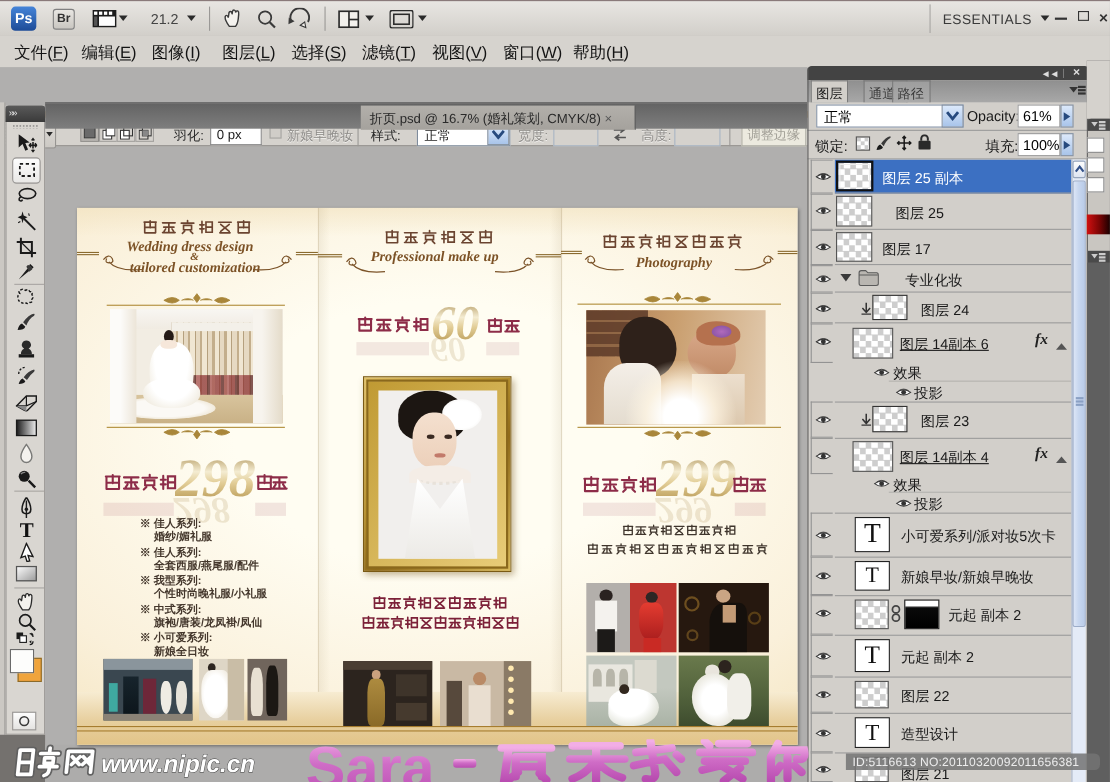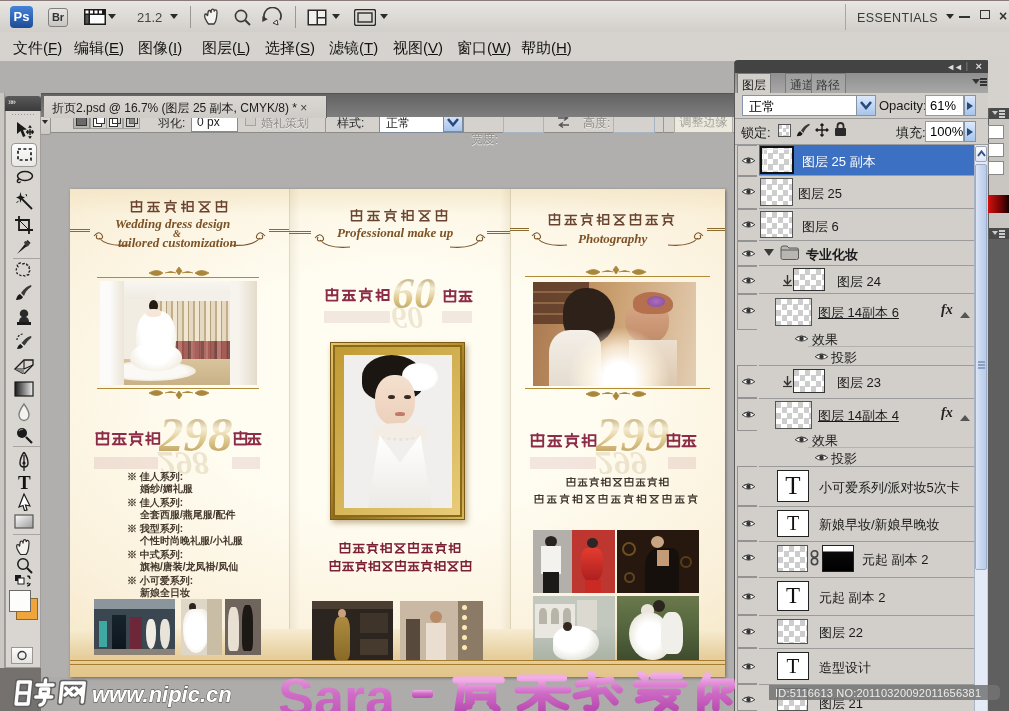--- a/index.html
+++ b/index.html
@@ -136,40 +136,40 @@
     </svg>
  <div style="position:absolute;left:123px;top:5px;width:17px;height:17px;border:1px solid #a3a19e;background:#d5d2cd;"></div>
  <svg style="position:absolute;left:126px;top:8px;" width="12" height="12">
       <rect x="0.5" y="3.5" width="8" height="8" fill="none" stroke="#333"></rect>
       <rect x="3.5" y="0.5" width="8" height="8" fill="none" stroke="#333"></rect>
       <rect x="3.5" y="3.5" width="5" height="5" fill="#888"></rect>
     </svg>
  <div class="obx" style="left:158px;top:8px;">羽化:</div>
  <div class="ipt" style="left:191px;top:5px;width:47px;height:20px;padding:2px 0 0 5px;">0 px</div>
  <div style="position:absolute;left:245px;top:8px;width:11px;height:11px;border:1px solid #a5a3a0;background:#d0cdc8;"></div>
- <div class="obx obgray" style="left:261px;top:8px;">婚礼策划</div>
+ <div class="obx obgray" style="left:261px;top:8px;">新娘早晚妆</div>
  <div class="vsep" style="left:325px;top:5px;height:21px;"></div>
  <div class="obx" style="left:337px;top:8px;">样式:</div>
  <div class="ipt" style="left:379px;top:5px;width:85px;height:21px;padding:2px 0 0 6px;border-color:#7f8c9c;">正常</div>
  <div style="position:absolute;left:443px;top:6px;width:20px;height:19px;background:linear-gradient(#dce9fb,#a8c4ea);border:1px solid #7f8c9c;"></div>
  <svg style="position:absolute;left:447px;top:11px;" width="12" height="9" viewBox="0 0 12 9">
       <path d="M1 1 L6 7 L11 1" fill="none" stroke="#274a7e" stroke-width="2.6"></path>
     </svg>
- <div class="obx obgray" style="left:471px;top:24px;">宽度:</div>
+ <div class="obx obgray" style="left:471px;top:8px;">宽度:</div>
  <div class="iptd" style="left:503px;top:4px;width:41px;height:22px;"></div>
  <svg style="position:absolute;left:556px;top:7px;" width="15" height="15" viewBox="0 0 15 15">
       <path d="M2 4 h9 M8 1.5 l3.5 2.5 l-3.5 2.5 M13 11 h-9 M7 8.5 L3.5 11 L7 13.5" fill="none" stroke="#555" stroke-width="1.5"></path>
     </svg>
  <div class="obx obgray" style="left:583px;top:8px;">高度:</div>
  <div class="iptd" style="left:613px;top:4px;width:42px;height:22px;"></div>
  <div class="vsep" style="left:663px;top:4px;height:22px;"></div>
  <div style="position:absolute;left:674px;top:3px;width:59px;height:23px;background:#eceadf;border:1px solid #b0aea5;color:#a3a198;font-size:12px;text-align:center;padding-top:3px;">调整边缘</div>
 </div>
 <div class="abs" id="tabbar">
- <div class="dtab" style="left:3px;width:283px;background:linear-gradient(#dbd8d3,#cfccc7);border-right:1px solid #5f5f5f;">折页2.psd @ 16.7% (图层 25 副本, CMYK/8) * <span style="color:#444;">×</span></div>
+ <div class="dtab" style="left:287px;width:250px;background:linear-gradient(#b2afaa,#a5a29d);border-right:1px solid #5f5f5f;color:#2a2a2a;">折页.psd @ 16.7% (婚礼策划, CMYK/8) <span style="color:#555;">×</span></div>
 </div>
 <div class="abs" id="leftedge"></div>
 <div class="abs" id="blcorner"></div>
 <div class="abs" id="bottomgray"></div>
 <div class="abs" id="toolbox">
  <div style="position:absolute;left:5px;top:17px;width:24px;height:4px;background-image:radial-gradient(#9a9896 40%,transparent 45%);background-size:3px 3px;"></div>
  <svg style="position:absolute;left:8px;top:26px;" width="20" height="17" viewBox="0 0 20 17">
       <path d="M3 0 L3 12 L6.5 9 L9 15 L11.5 14 L9 8 L13 7.5 Z" fill="#1a1a1a"></path>
       <path d="M13 10 h6 M16 7 v6 M14.2 8.2 l-1.5 1.8 l1.5 1.8 M17.8 8.2 l1.5 1.8 l-1.5 1.8 M14.8 5.8 l1.2 -1.6 l1.2 1.6 M14.8 14.2 l1.2 1.6 l1.2 -1.6" stroke="#1a1a1a" stroke-width="1.4" fill="none"></path>
     </svg>
@@ -563,43 +563,43 @@
     <div class="lthumb checker" style="left:26px;top:1px;width:34px;height:28px;border:2px solid #111;outline:1px solid #eee;outline-offset:-4px;"></div>
 <div class="ltext" style="left:68px;top:8px;color:#fff;">图层 25 副本</div>
 <div class="lrow" style="left:25px;top:31px;width:215px;height:33px;"></div>
     <div class="eyebox" style="top:31px;height:33px;"></div>
     <svg style="position:absolute;left:7px;top:41px;" width="15" height="11" viewBox="0 0 16 12">
       <path d="M1 6.2 Q8 1 15 6.2 Q8 11.5 1 6.2 Z" fill="#fafafa" stroke="#3a3a3a" stroke-width="1"></path>
       <circle cx="8" cy="6.2" r="2.4" fill="#333"></circle>
       <path d="M3 4.6 Q8 1.4 13 4.6" fill="none" stroke="#3a3a3a" stroke-width="0.9"></path>
     </svg>
     <div class="lthumb checker" style="left:26px;top:33px;width:33px;height:28px;border:1px solid #555;"></div>
-<div class="ltext" style="left:64px;top:40px;">图层 25</div>
+<div class="ltext" style="left:80px;top:40px;">图层 25</div>
 <div class="lrow" style="left:25px;top:64px;width:215px;height:32px;"></div>
     <div class="eyebox" style="top:64px;height:32px;"></div>
     <svg style="position:absolute;left:7px;top:74px;" width="15" height="11" viewBox="0 0 16 12">
       <path d="M1 6.2 Q8 1 15 6.2 Q8 11.5 1 6.2 Z" fill="#fafafa" stroke="#3a3a3a" stroke-width="1"></path>
       <circle cx="8" cy="6.2" r="2.4" fill="#333"></circle>
       <path d="M3 4.6 Q8 1.4 13 4.6" fill="none" stroke="#3a3a3a" stroke-width="0.9"></path>
     </svg>
     <div class="lthumb checker" style="left:26px;top:66px;width:33px;height:27px;border:1px solid #555;"></div>
-<div class="ltext" style="left:68px;top:73px;">图层 6</div>
+<div class="ltext" style="left:68px;top:73px;">图层 17</div>
 <div class="lrow" style="left:25px;top:96px;width:215px;height:25px;"></div>
     <div class="eyebox" style="top:96px;height:25px;"></div>
     <svg style="position:absolute;left:7px;top:103px;" width="15" height="11" viewBox="0 0 16 12">
       <path d="M1 6.2 Q8 1 15 6.2 Q8 11.5 1 6.2 Z" fill="#fafafa" stroke="#3a3a3a" stroke-width="1"></path>
       <circle cx="8" cy="6.2" r="2.4" fill="#333"></circle>
       <path d="M3 4.6 Q8 1.4 13 4.6" fill="none" stroke="#3a3a3a" stroke-width="0.9"></path>
     </svg>
     <div style="position:absolute;left:30px;top:104px;width:0;height:0;border:5px solid transparent;border-top:7px solid #3a3a3a;"></div>
 <svg style="position:absolute;left:46px;top:100px;" width="19" height="15" viewBox="0 0 19 15">
       <path d="M1 3 q0 -2 2 -2 l4 0 l2 2 l8 0 q1.5 0 1.5 2 l0 8 q0 1.5 -2 1.5 l-14 0 q-1.5 0 -1.5 -2 Z" fill="#b9b6b1" stroke="#5a5a5a"></path>
       <path d="M1 5 h17" stroke="#5a5a5a"></path>
     </svg>
-<div class="ltext" style="left:72px;top:101px;font-weight:bold;">专业化妆</div>
+<div class="ltext" style="left:89px;top:101px;">专业化妆</div>
 <div class="lrow" style="left:25px;top:121px;width:215px;height:28px;"></div>
     <div class="eyebox" style="top:121px;height:28px;"></div>
     <svg style="position:absolute;left:7px;top:130px;" width="15" height="11" viewBox="0 0 16 12">
       <path d="M1 6.2 Q8 1 15 6.2 Q8 11.5 1 6.2 Z" fill="#fafafa" stroke="#3a3a3a" stroke-width="1"></path>
       <circle cx="8" cy="6.2" r="2.4" fill="#333"></circle>
       <path d="M3 4.6 Q8 1.4 13 4.6" fill="none" stroke="#3a3a3a" stroke-width="0.9"></path>
     </svg>
     <svg style="position:absolute;left:49px;top:130px;" width="9" height="12" viewBox="0 0 9 12">
       <path d="M4.5 0 V8 M1 5 L4.5 9 L8 5" fill="none" stroke="#333" stroke-width="1.4"></path>
       <path d="M0 10.5 h9" stroke="#333" stroke-width="1.2"></path>

